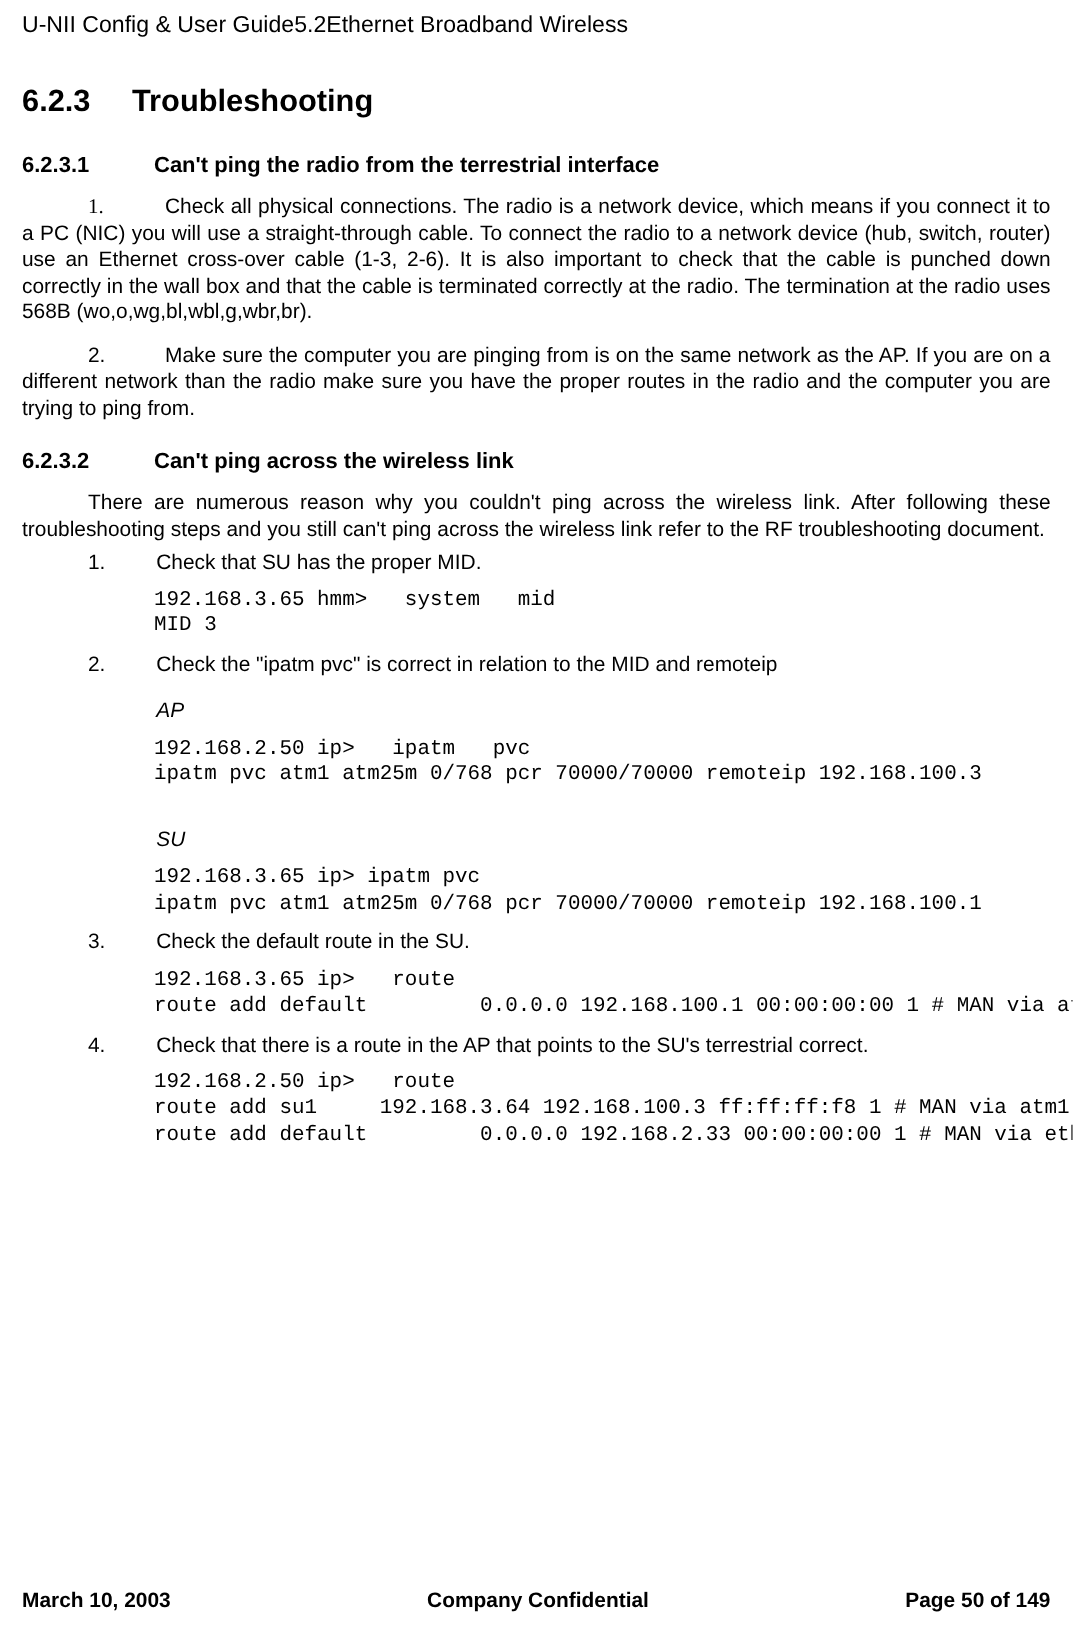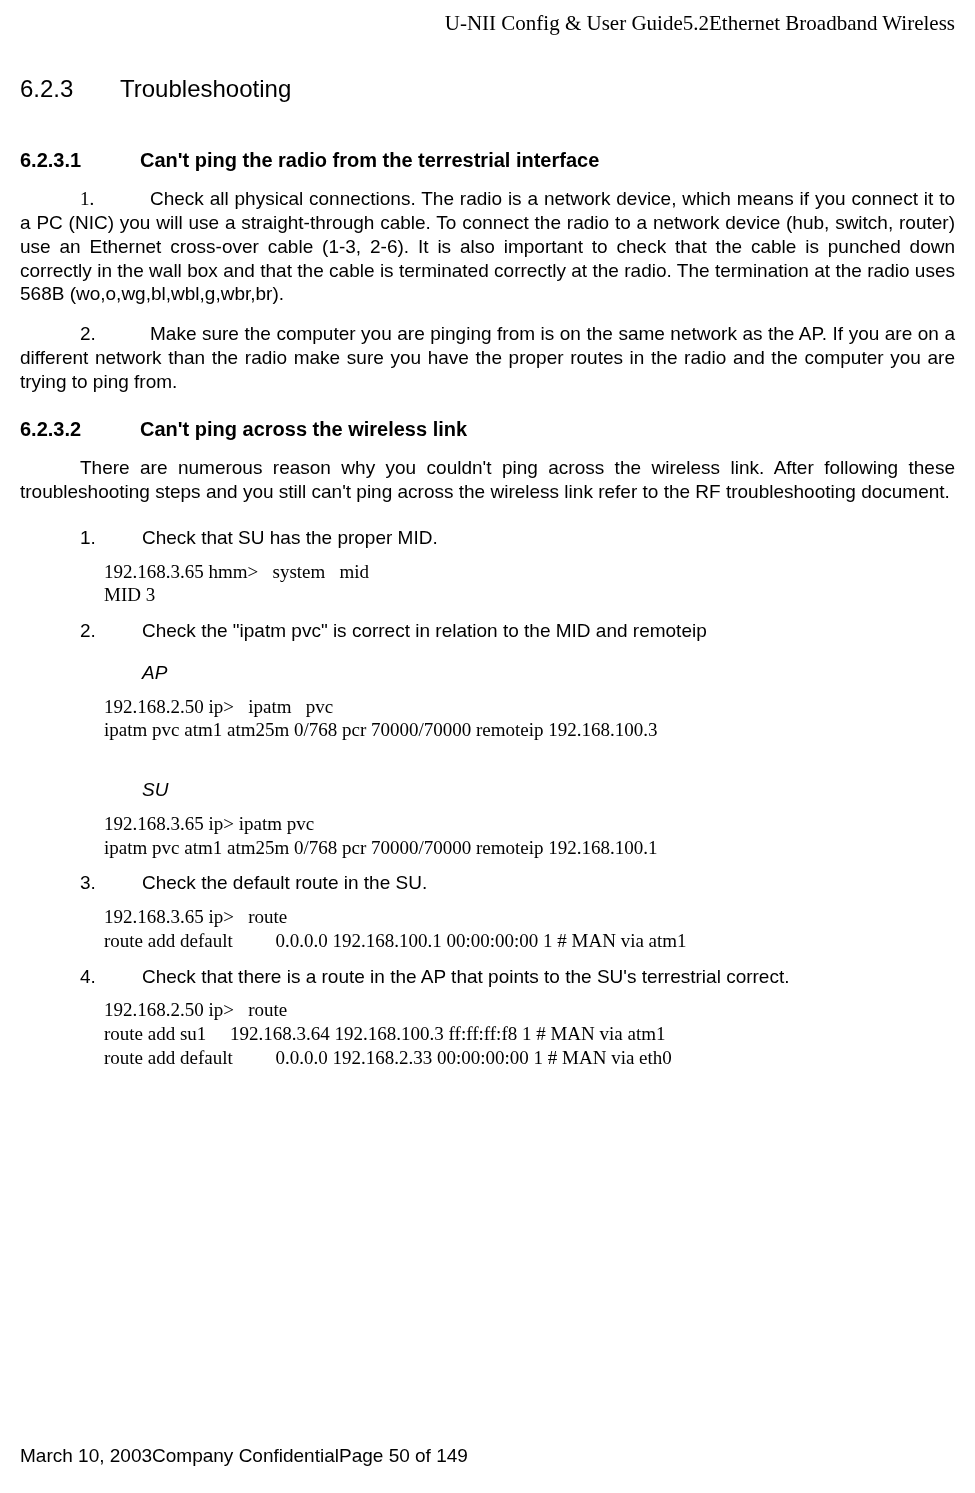--- a/index.html
+++ b/index.html
@@ -9,29 +9,29 @@
       color: #000;
       background: #fff;
       width: 975px;
       height: 1493px;
       padding: 10px 20px 25px 20px;
       position: relative;
       line-height: 1.25;
     }
     .header-row {
       display: flex;
-      justify-content: flex-end;
-      font-family: Liberation Serif, serif;
+      justify-content: flex-start;
+      font-family: Liberation Sans, sans-serif;
       font-size: 21px;
       margin-bottom: 38px;
     }
     .h623 {
-      font-weight: normal;
-      font-size: 24px;
-      margin-bottom: 44px;
+      font-weight: bold;
+      font-size: 28px;
+      margin-bottom: 29px;
     }
     .h623 .num { display: inline-block; width: 100px; }
     .h-sub {
       font-weight: bold;
       font-size: 20px;
       margin-bottom: 14px;
     }
     .h-sub .num { display: inline-block; width: 120px; }
     .para {
       text-align: justify;
@@ -44,49 +44,50 @@
       font-family: "Times New Roman", Times, serif;
     }
     .para .lead-num2 {
       display: inline-block;
       margin-left: 60px;
       width: 70px;
     }
     .intro-para {
       text-align: justify;
       text-indent: 60px;
-      margin-bottom: 22px;
+      margin-bottom: 6px;
     }
     .list-item { margin-bottom: 10px; }
     .list-num {
       display: inline-block;
       width: 62px;
       margin-left: 60px;
     }
     .code-block {
-      margin-left: 84px;
+      margin-left: 120px;
       margin-top: 10px;
       margin-bottom: 12px;
       white-space: pre;
-      font-family: Liberation Serif, serif;
+      font-family: Liberation Mono, monospace;
     }
     .sub-label {
       margin-left: 122px;
       margin-top: 18px;
       margin-bottom: 10px;
       font-style: italic;
     }
     .footer-row {
       position: absolute;
       bottom: 25px;
       left: 20px;
       right: 20px;
       display: flex;
-      justify-content: flex-start;
+      justify-content: space-between;
       font-size: 19px;
+      font-weight: bold;
     }
     .gap-top { margin-top: 24px; }
     .gap-top-lg { margin-top: 36px; }
   </style>
 </head>
 <body>
 
 <div class="header-row">
   <span>U-NII Config &amp; User Guide</span>
   <span>5.2</span>

